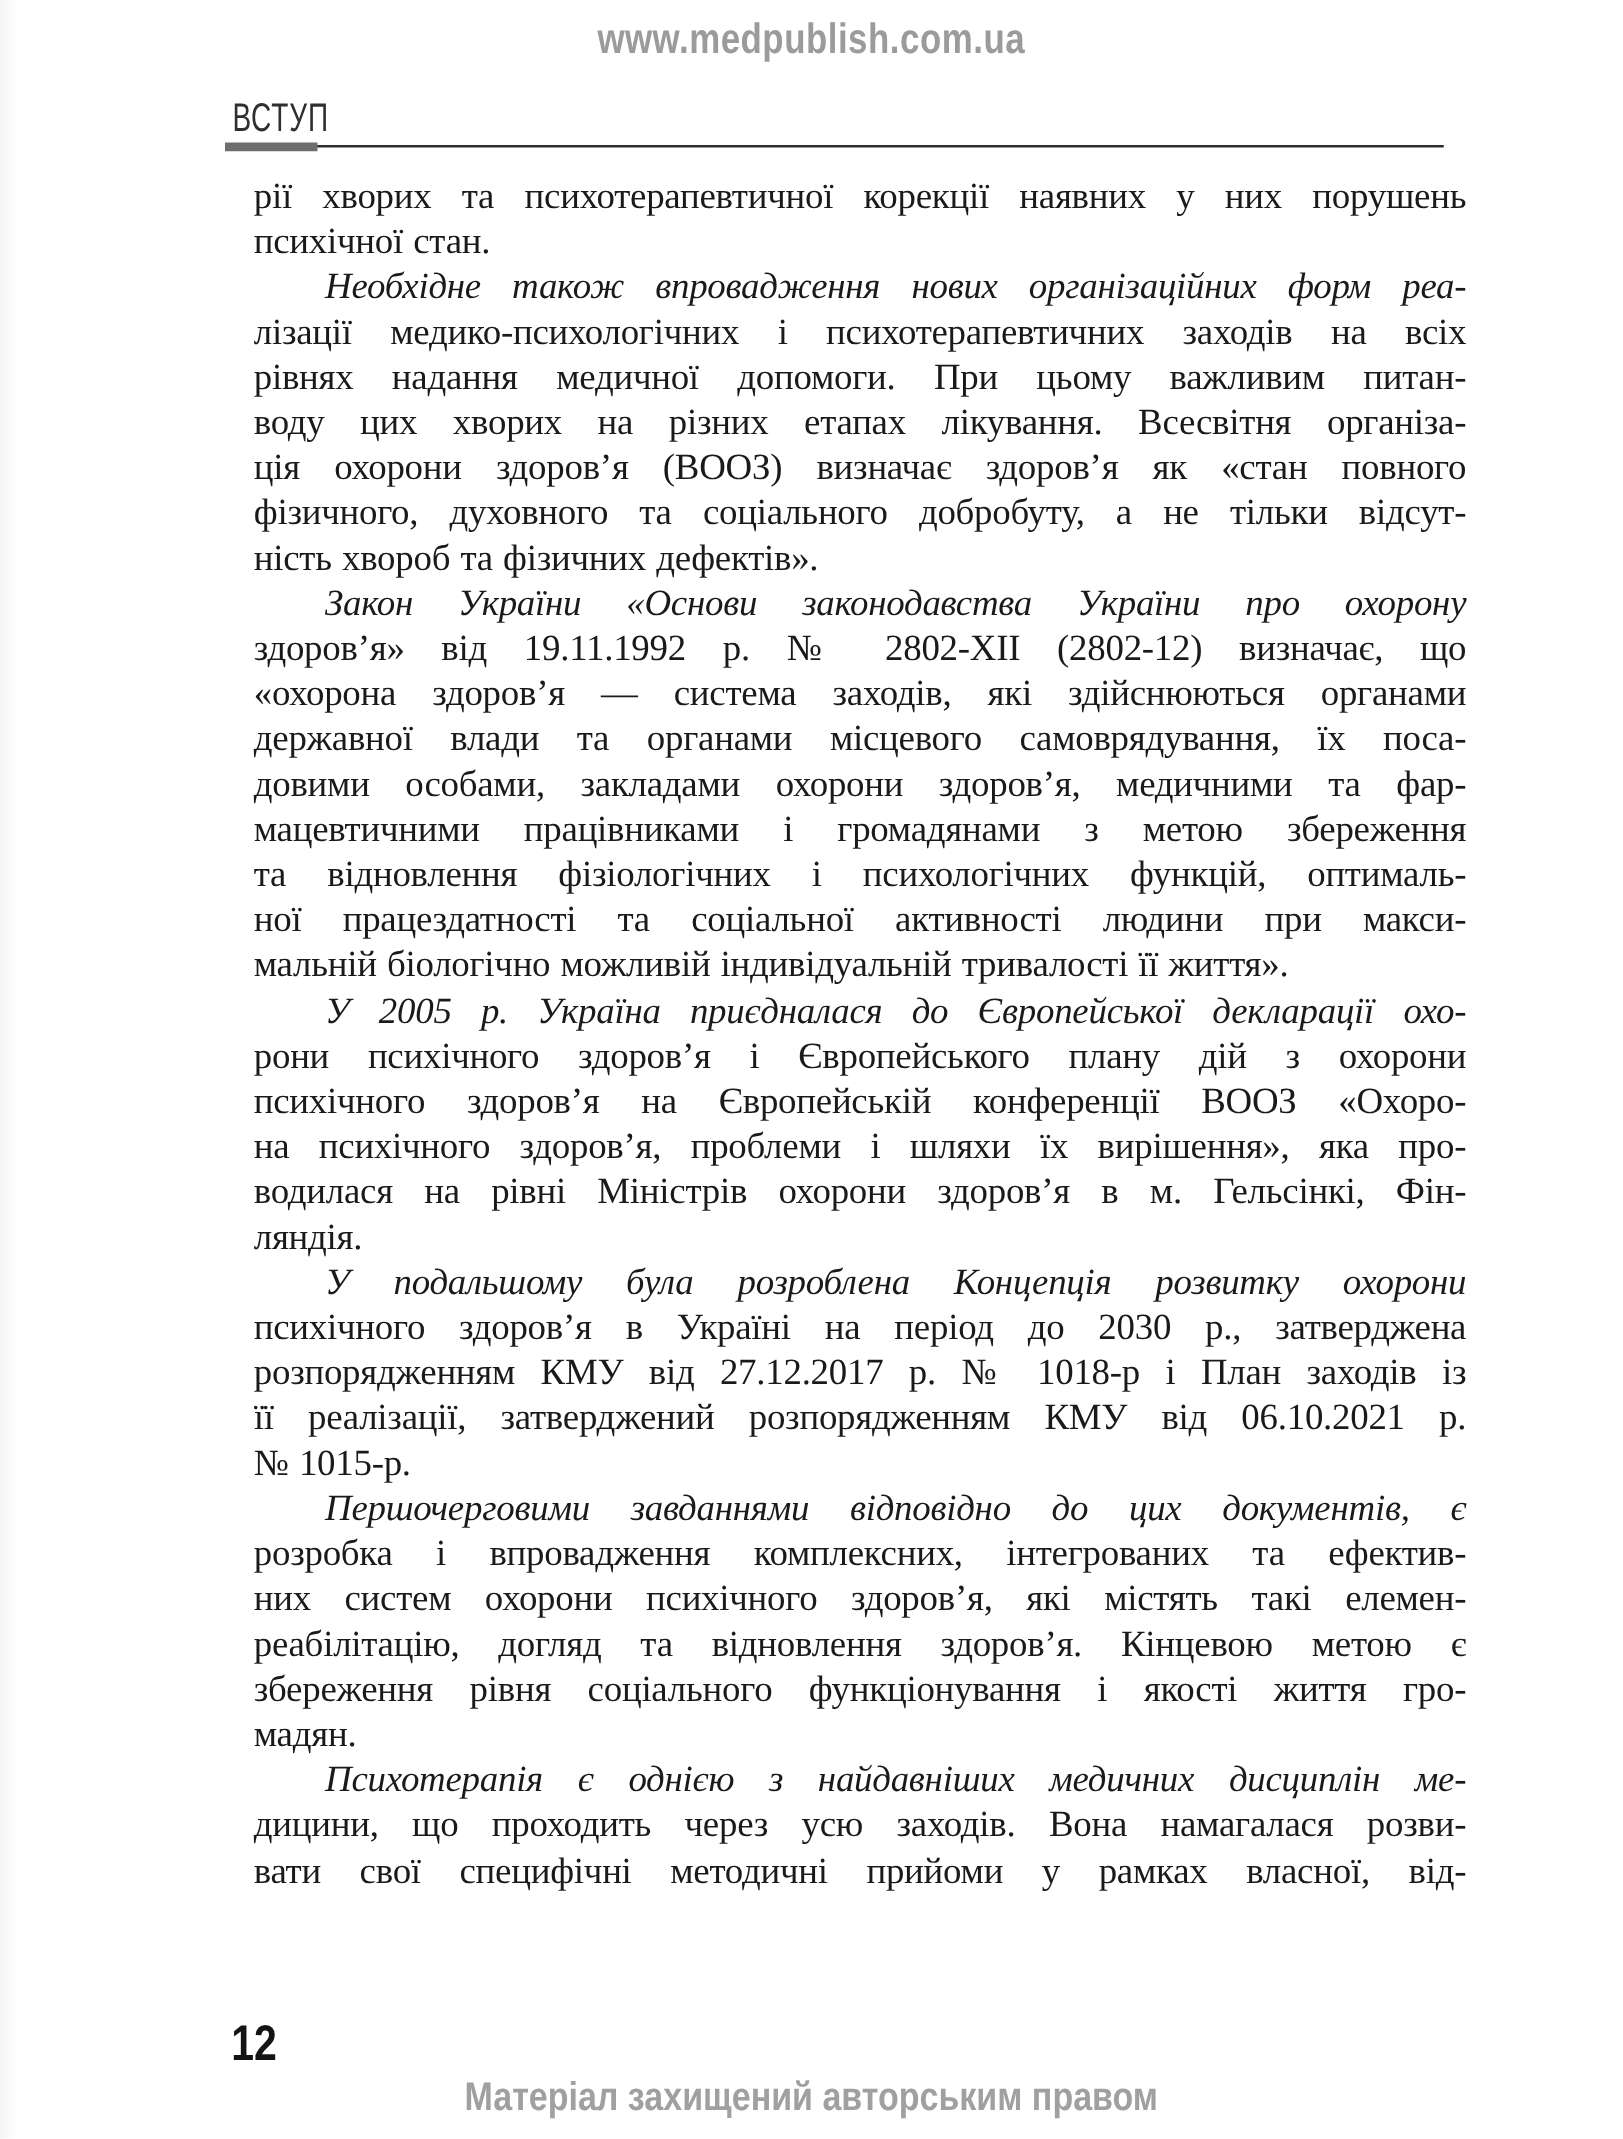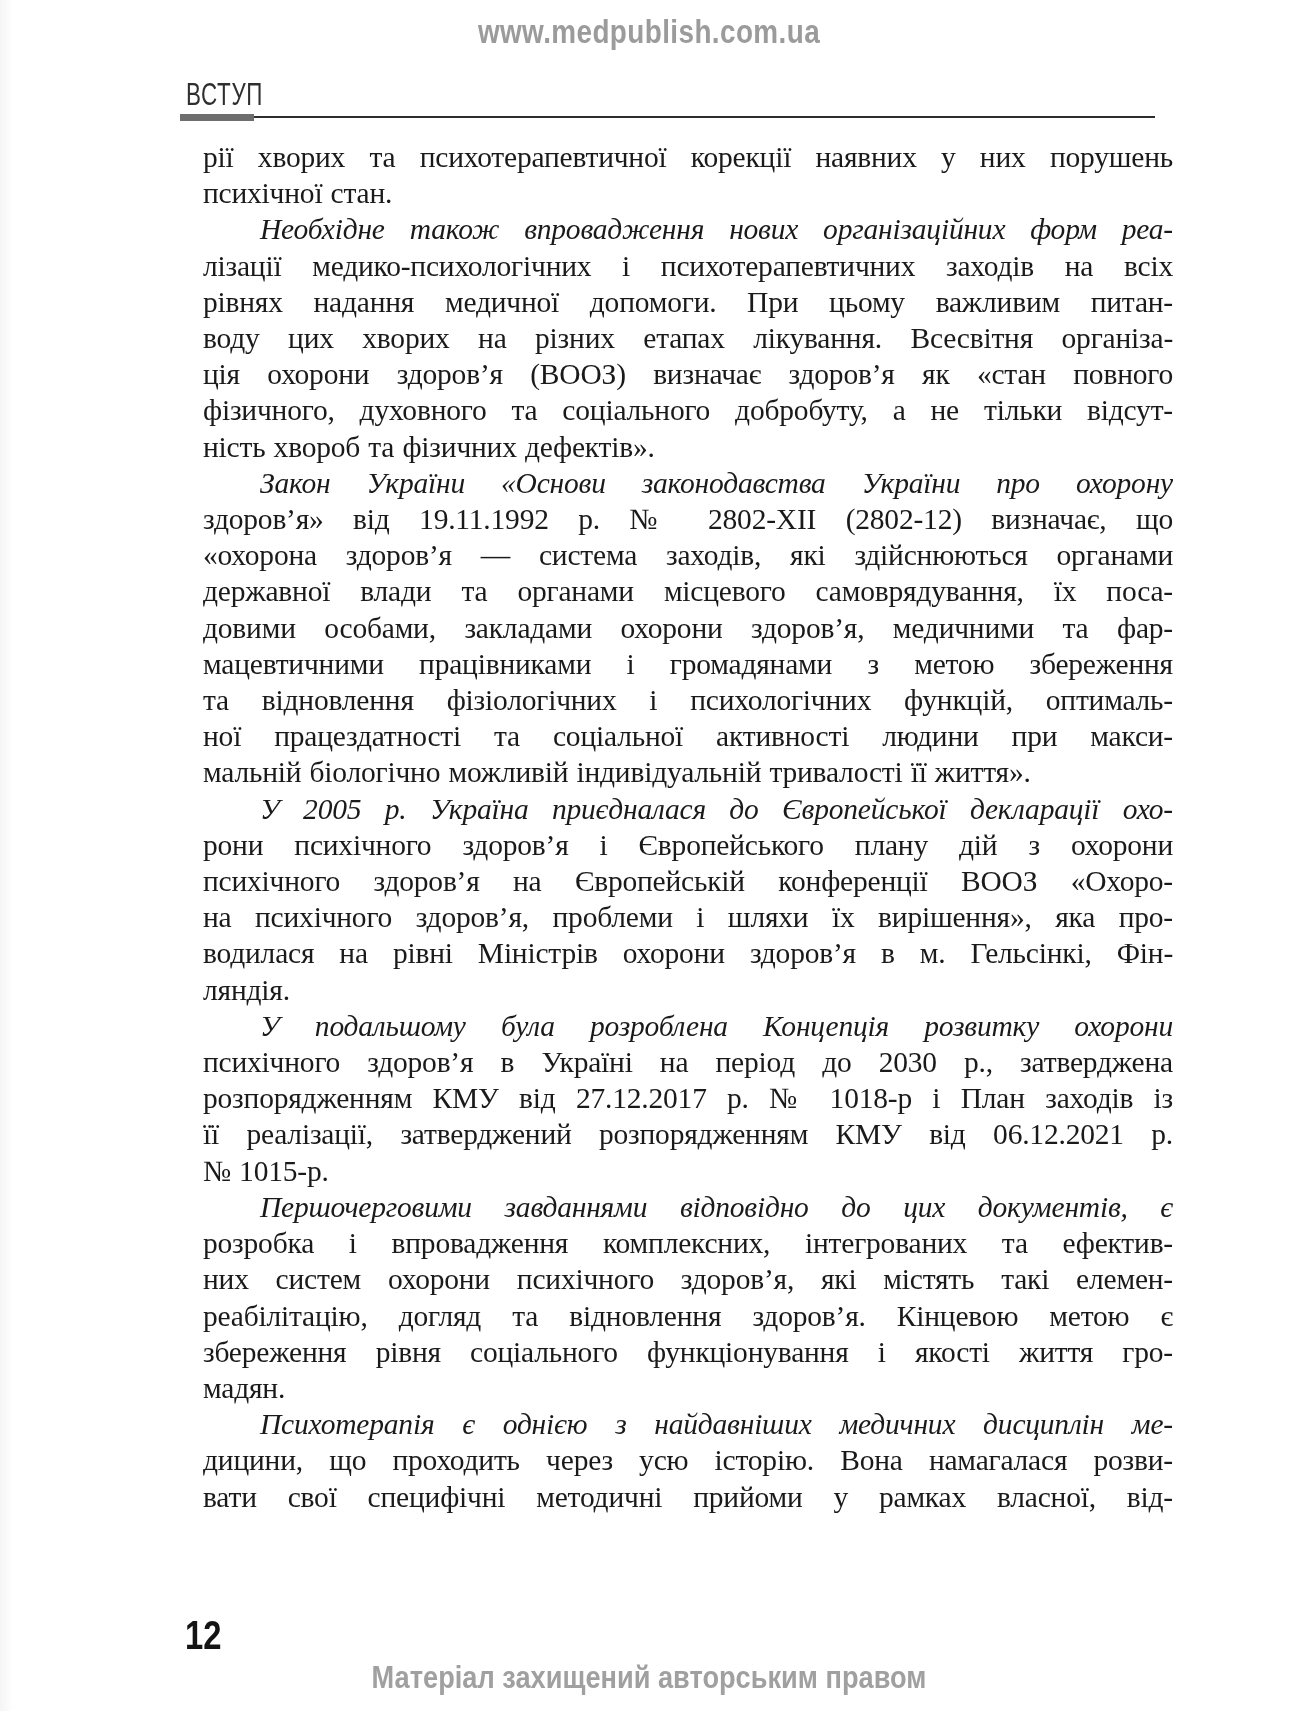--- a/index.html
+++ b/index.html
@@ -140,29 +140,29 @@
       <div class="line final">мальній біологічно можливій індивідуальній тривалості її життя».</div>
       <div class="line indent">У 2005 р. Україна приєдналася до Європейської декларації охо-</div>
       <div class="line">рони психічного здоров’я і Європейського плану дій з охорони</div>
       <div class="line">психічного здоров’я на Європейській конференції ВООЗ «Охоро-</div>
       <div class="line">на психічного здоров’я, проблеми і шляхи їх вирішення», яка про-</div>
       <div class="line">водилася на рівні Міністрів охорони здоров’я в м. Гельсінкі, Фін-</div>
       <div class="line final">ляндія.</div>
       <div class="line indent">У подальшому була розроблена Концепція розвитку охорони</div>
       <div class="line">психічного здоров’я в Україні на період до 2030 р., затверджена</div>
       <div class="line">розпорядженням КМУ від 27.12.2017 р. № 1018-р і План заходів із</div>
-      <div class="line">її реалізації, затверджений розпорядженням КМУ від 06.12.2021 р.</div>
+      <div class="line">її реалізації, затверджений розпорядженням КМУ від 06.10.2021 р.</div>
       <div class="line final">№ 1015-р.</div>
       <div class="line indent">Першочерговими завданнями відповідно до цих документів, є</div>
       <div class="line">розробка і впровадження комплексних, інтегрованих та ефектив-</div>
       <div class="line">них систем охорони психічного здоров’я, які містять такі елемен-</div>
       <div class="line">реабілітацію, догляд та відновлення здоров’я. Кінцевою метою є</div>
       <div class="line">збереження рівня соціального функціонування і якості життя гро-</div>
       <div class="line final">мадян.</div>
       <div class="line indent">Психотерапія є однією з найдавніших медичних дисциплін ме-</div>
-      <div class="line">дицини, що проходить через усю історію. Вона намагалася розви-</div>
+      <div class="line">дицини, що проходить через усю заходів. Вона намагалася розви-</div>
       <div class="line">вати свої специфічні методичні прийоми у рамках власної, від-</div>
     </main>
 
   <div class="page-number">12</div>
 
   <footer class="copyright">Матеріал захищений авторським правом</footer>
 </div>
 
 </body></html>

